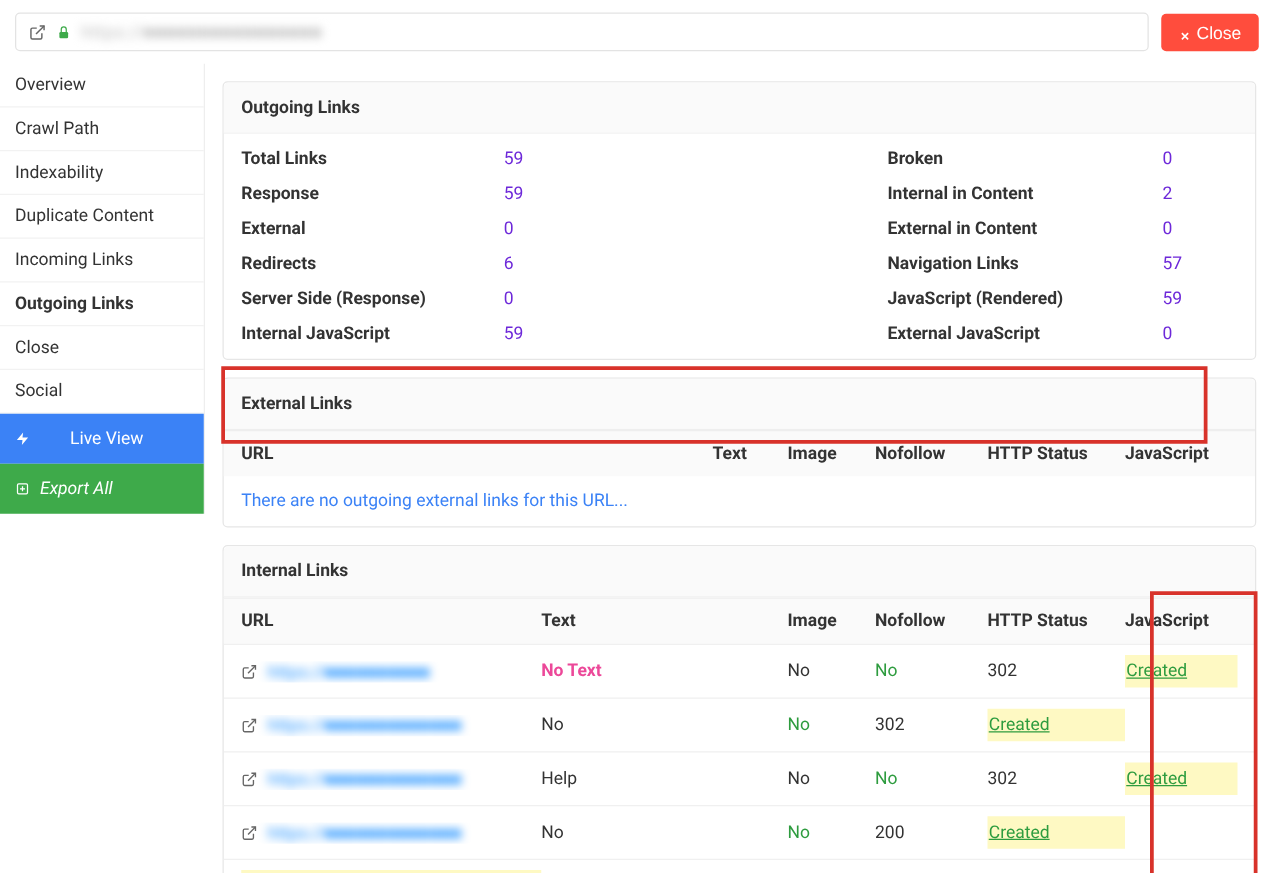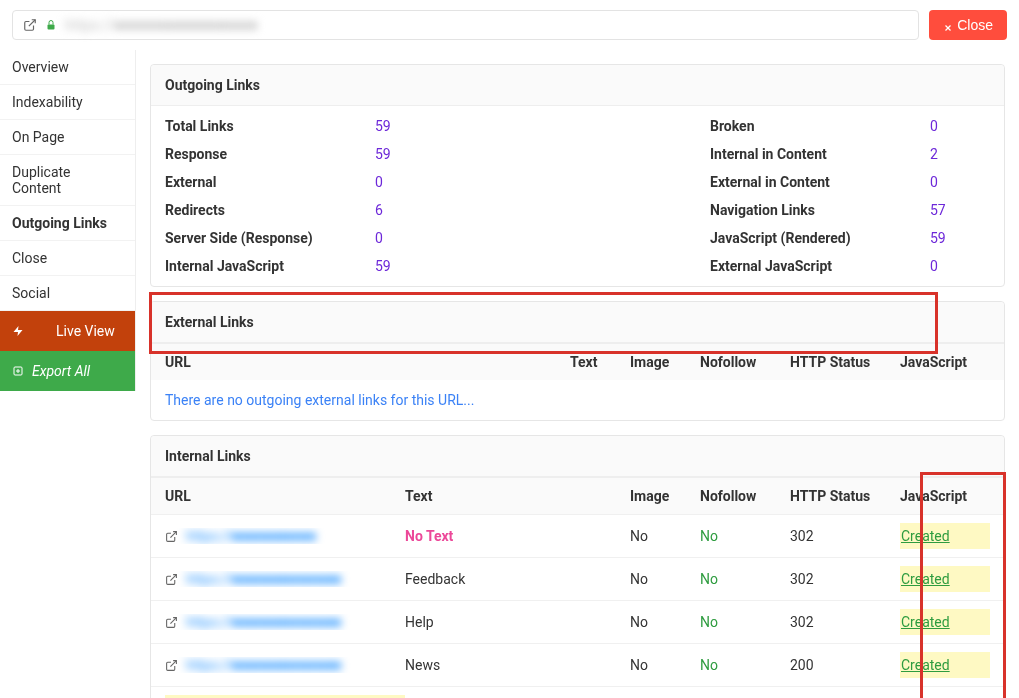--- a/index.html
+++ b/index.html
@@ -2,25 +2,25 @@
 <html><head>
 <meta charset="utf-8">
 <style>
 * { box-sizing: border-box; margin: 0; padding: 0; }
 body { font-family: -apple-system, BlinkMacSystemFont, "Segoe UI", Roboto, Helvetica, Arial, sans-serif; font-size: 14px; color: #333; background: #fff; width: 1019px; }
 .topbar { display: flex; align-items: center; padding: 10px 12px; gap: 10px; }
 .urlbox { flex: 1; display: flex; align-items: center; gap: 8px; border: 1px solid #e3e3e3; border-radius: 4px; padding: 6px 10px; color: #999; background: #fff; }
 .urlbox .blur { filter: blur(4px); color: #bbb; letter-spacing: 0.5px; }
 .close-btn { background: #ff4d3d; color: #fff; border: none; border-radius: 4px; padding: 7px 14px; font-size: 14px; cursor: pointer; display: flex; align-items: flex-end; gap: 4px; }
 .layout { display: flex; align-items: flex-start; }
-.sidebar { width: 136px; border-right: 1px solid #eee; }
+.sidebar { width: 164px; border-right: 1px solid #eee; }
 .sidebar-item { padding: 9px 12px; border-bottom: 1px solid #f2f2f2; cursor: pointer; color: #333; }
 .sidebar-item.active { font-weight: 700; }
 .sidebar-btn { display: flex; align-items: center; gap: 8px; padding: 12px 12px; color: #fff; cursor: pointer; font-size: 14px; }
-.live-view { background: #c2410c; gap: 32px; }
+.live-view { background: #3b82f6; gap: 32px; }
 .export-all { background: #3eaa4a; font-style: italic; }
 .main { flex: 1; padding: 14px 14px 0 14px; display: flex; flex-direction: column; gap: 14px; }
 .panel { border: 1px solid #e6e6e6; border-radius: 4px; background: #fff; }
 .panel-header { padding: 12px 14px; font-weight: 700; border-bottom: 1px solid #eee; background: #fafafa; border-radius: 4px 4px 0 0; }
 .stats-grid { display: grid; grid-template-columns: 150px 60px 1fr 160px 60px; column-gap: 60px; row-gap: 12px; padding: 12px 14px; }
 .stats-grid .label { font-weight: 700; white-space: nowrap; }
 .stats-grid .value { color: #6d28d9; }
 .red-box { position: absolute; border: 3px solid #d8322a; pointer-events: none; }
 .ext-row { display: grid; grid-template-columns: 1fr 60px 70px 90px 110px 90px; padding: 10px 14px; font-weight: 700; border-top: 1px solid #eee; background: #fafafa; }
 .ext-empty { padding: 12px 14px; color: #3b82f6; }
@@ -63,23 +63,24 @@
         </svg>
     </span>
     <span>Close</span>
   </button>
 </div>
 
 <div class="layout">
   <div class="sidebar">
     <div id="sidebar-items">
         <div class="sidebar-item">Overview</div>
+        <div class="sidebar-item">Crawl Path</div>
         <div class="sidebar-item">Indexability</div>
-        <div class="sidebar-item">On Page</div>
         <div class="sidebar-item">Duplicate Content</div>
+        <div class="sidebar-item">Incoming Links</div>
         <div class="sidebar-item active">Outgoing Links</div>
         <div class="sidebar-item">Close</div>
         <div class="sidebar-item">Social</div>
       </div>
     <div class="sidebar-btn live-view">
       <span class="icon">
         <svg width="12" height="14" viewBox="0 0 24 24" fill="#fff">
             <polygon points="13 2 3 14 12 14 11 22 21 10 12 10 13 2"></polygon>
           </svg>
       </span>
@@ -180,21 +181,20 @@
             <div class="url-cell">
               <span class="icon">
                 <svg width="13" height="13" viewBox="0 0 24 24" fill="none" stroke="#666" stroke-width="2">
                   <path d="M18 13v6a2 2 0 0 1-2 2H5a2 2 0 0 1-2-2V8a2 2 0 0 1 2-2h6"></path>
                   <polyline points="15 3 21 3 21 9"></polyline>
                   <line x1="10" y1="14" x2="21" y2="3"></line>
                 </svg>
               </span>
               <span class="blur">https://■■■■■■■■■■■■■</span>
             </div>
-            <div class="ellipsis">Feedback</div>
             <div>No</div>
             <div class="green">No</div>
             <div>302</div>
             <div class="green js-cell">Created</div>
           </div>
           <div class="int-row">
             <div class="url-cell">
               <span class="icon">
                 <svg width="13" height="13" viewBox="0 0 24 24" fill="none" stroke="#666" stroke-width="2">
                   <path d="M18 13v6a2 2 0 0 1-2 2H5a2 2 0 0 1-2-2V8a2 2 0 0 1 2-2h6"></path>
@@ -214,21 +214,20 @@
             <div class="url-cell">
               <span class="icon">
                 <svg width="13" height="13" viewBox="0 0 24 24" fill="none" stroke="#666" stroke-width="2">
                   <path d="M18 13v6a2 2 0 0 1-2 2H5a2 2 0 0 1-2-2V8a2 2 0 0 1 2-2h6"></path>
                   <polyline points="15 3 21 3 21 9"></polyline>
                   <line x1="10" y1="14" x2="21" y2="3"></line>
                 </svg>
               </span>
               <span class="blur">https://■■■■■■■■■■■■■</span>
             </div>
-            <div class="ellipsis">News</div>
             <div>No</div>
             <div class="green">No</div>
             <div>200</div>
             <div class="green js-cell">Created</div>
           </div>
           <div class="int-row">
             <div class="green js-cell">Created</div>
           </div>
         </div>
       <div class="red-box" style="right:-2px; top:36px; width:86px; height:248px;"></div>

